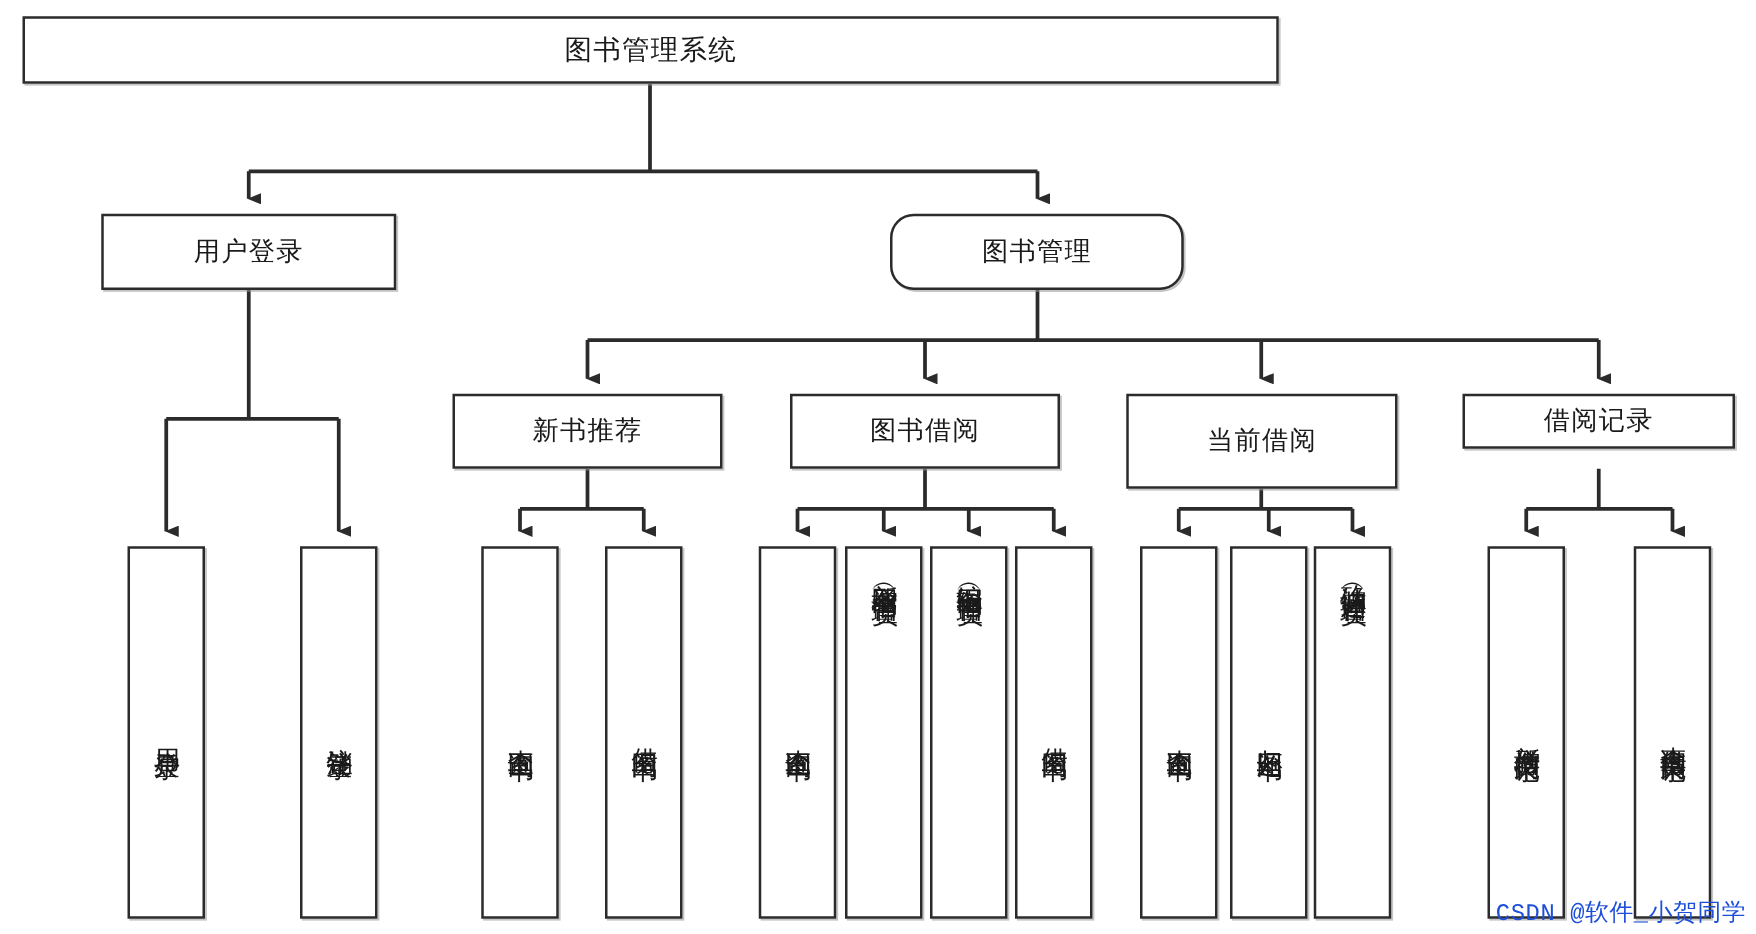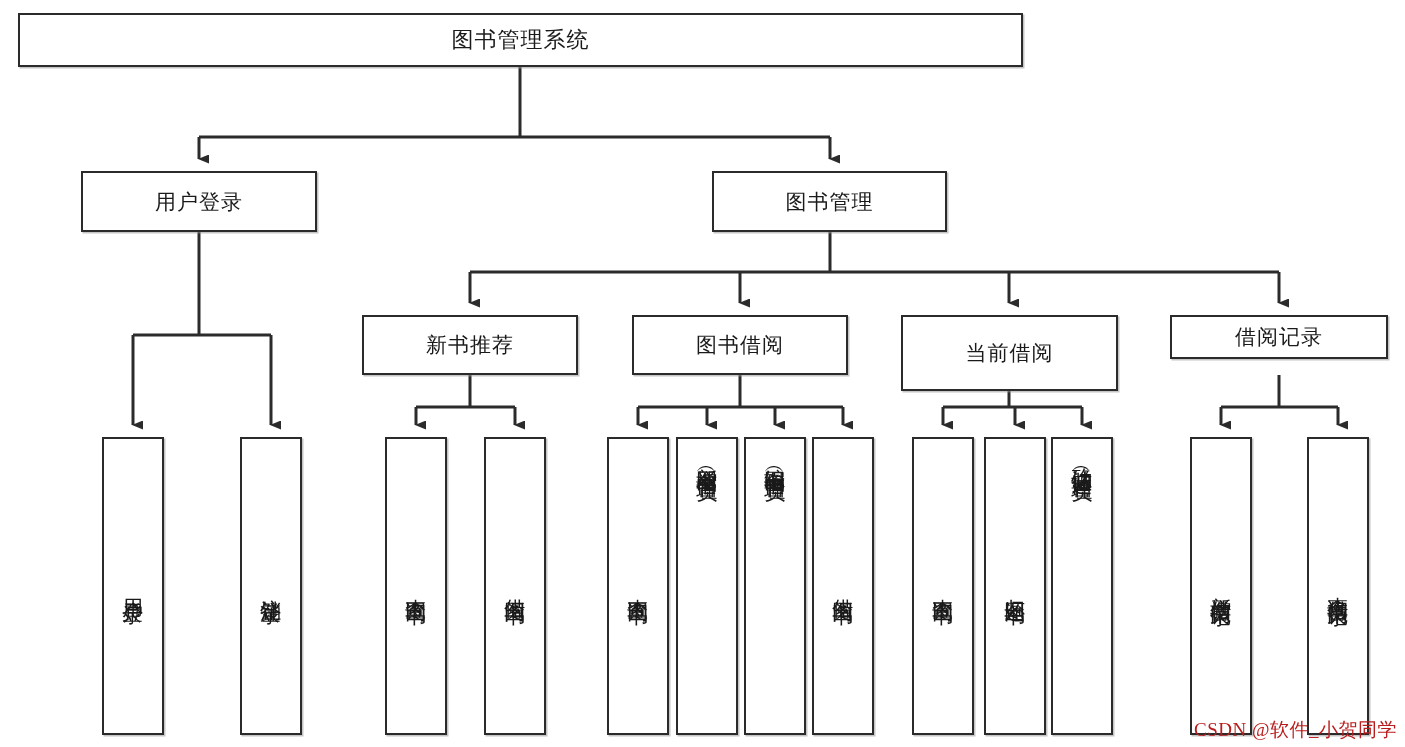--- a/index.html
+++ b/index.html
@@ -63,24 +63,24 @@
   }
   .node-box.vertical.centered {
     align-items: center;
     padding-top: 0;
   }
   .watermark {
     position: absolute;
     right: 8px;
     bottom: 4px;
     font-size: 19px;
-    color: #b91c1c;
+    color: #1d4ed8;
     letter-spacing: 0.5px;
     white-space: nowrap;
-    font-family: Liberation Serif, serif;
+    font-family: Liberation Mono, monospace;
   }
 </style>
 </head>
 <body>
 
 <div id="diagram-root">
 
   <svg class="connector-layer" viewBox="0 0 1405 747" width="1405" height="747" xmlns="http://www.w3.org/2000/svg">
     <defs>
       <marker id="arrowhead" markerWidth="9" markerHeight="11" refX="4.5" refY="10" orient="auto" markerUnits="userSpaceOnUse">
@@ -146,21 +146,21 @@
     </g>
   </svg>
 
   <div class="node-box horizontal root" style="left:18px; top:13px; width:1005px; height:54px;">
     <span>图书管理系统</span>
   </div>
 
   <div class="node-box horizontal" style="left:81px; top:171px; width:236px; height:61px;">
     <span>用户登录</span>
   </div>
-  <div class="node-box horizontal" style="left:712px; top:171px; width:235px; height:61px;">
+  <div class="node-box horizontal" style="left:712px; top:171px; width:235px; height:61px;border-radius:19px;">
     <span>图书管理</span>
   </div>
 
   <div class="node-box horizontal" style="left:632px; top:315px; width:216px; height:60px;">
     <span>图书借阅</span>
   </div>
   <div class="node-box horizontal" style="left:362px; top:315px; width:216px; height:60px;">
     <span>新书推荐</span>
   </div>
   <div class="node-box horizontal" style="left:901px; top:315px; width:217px; height:76px;">

